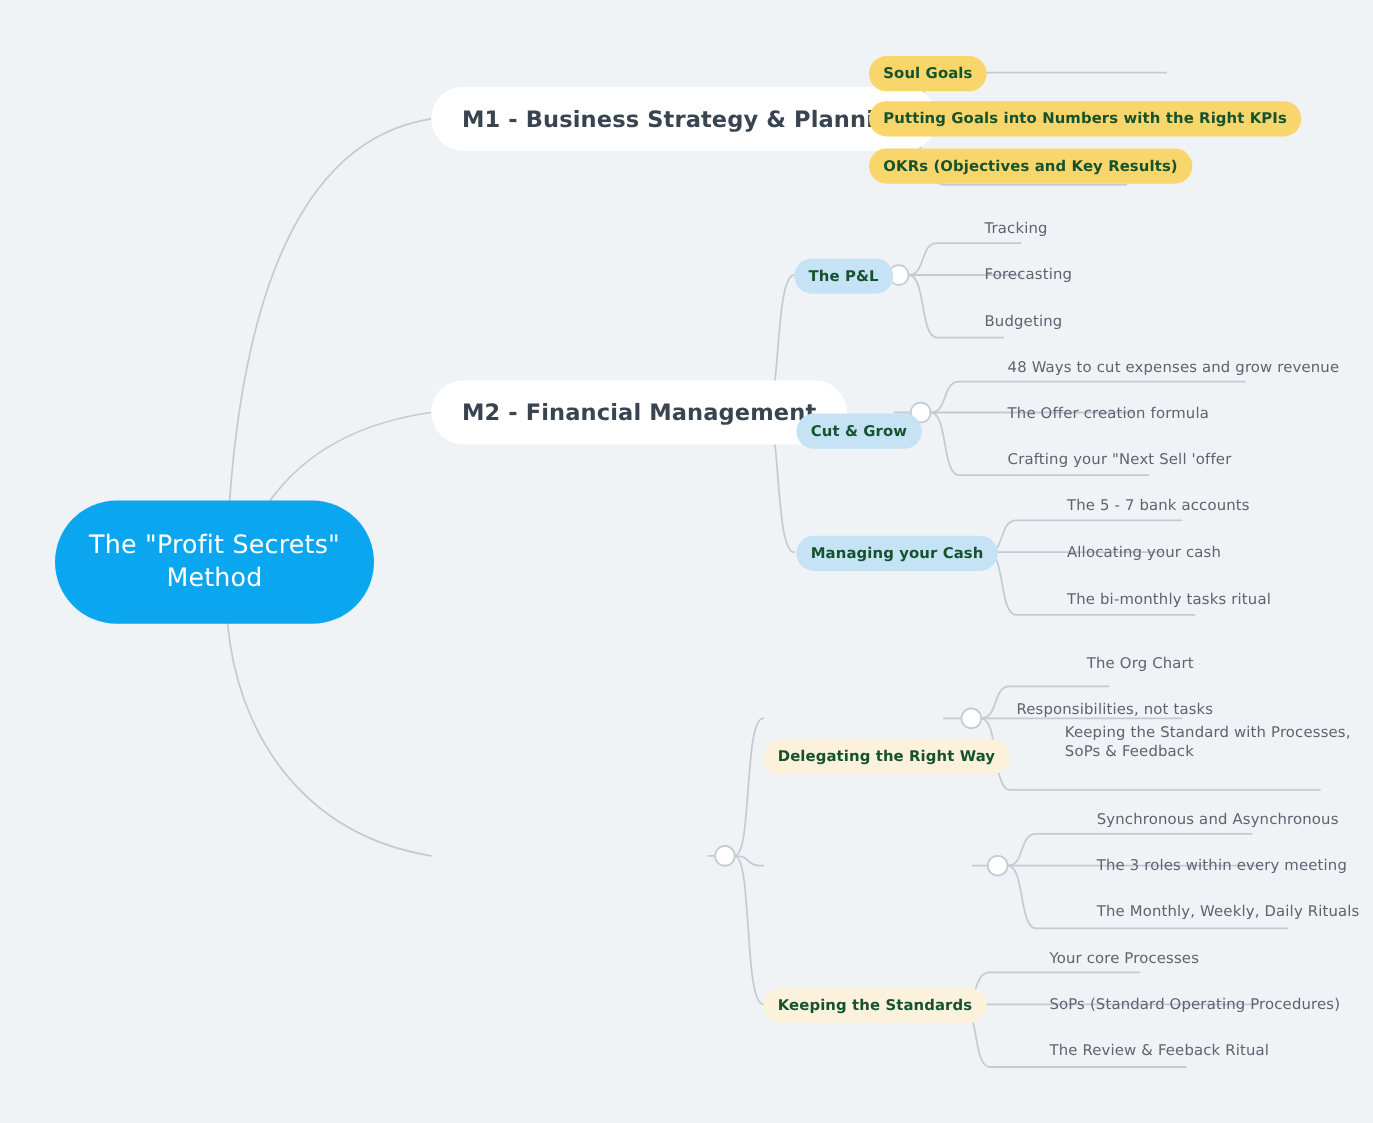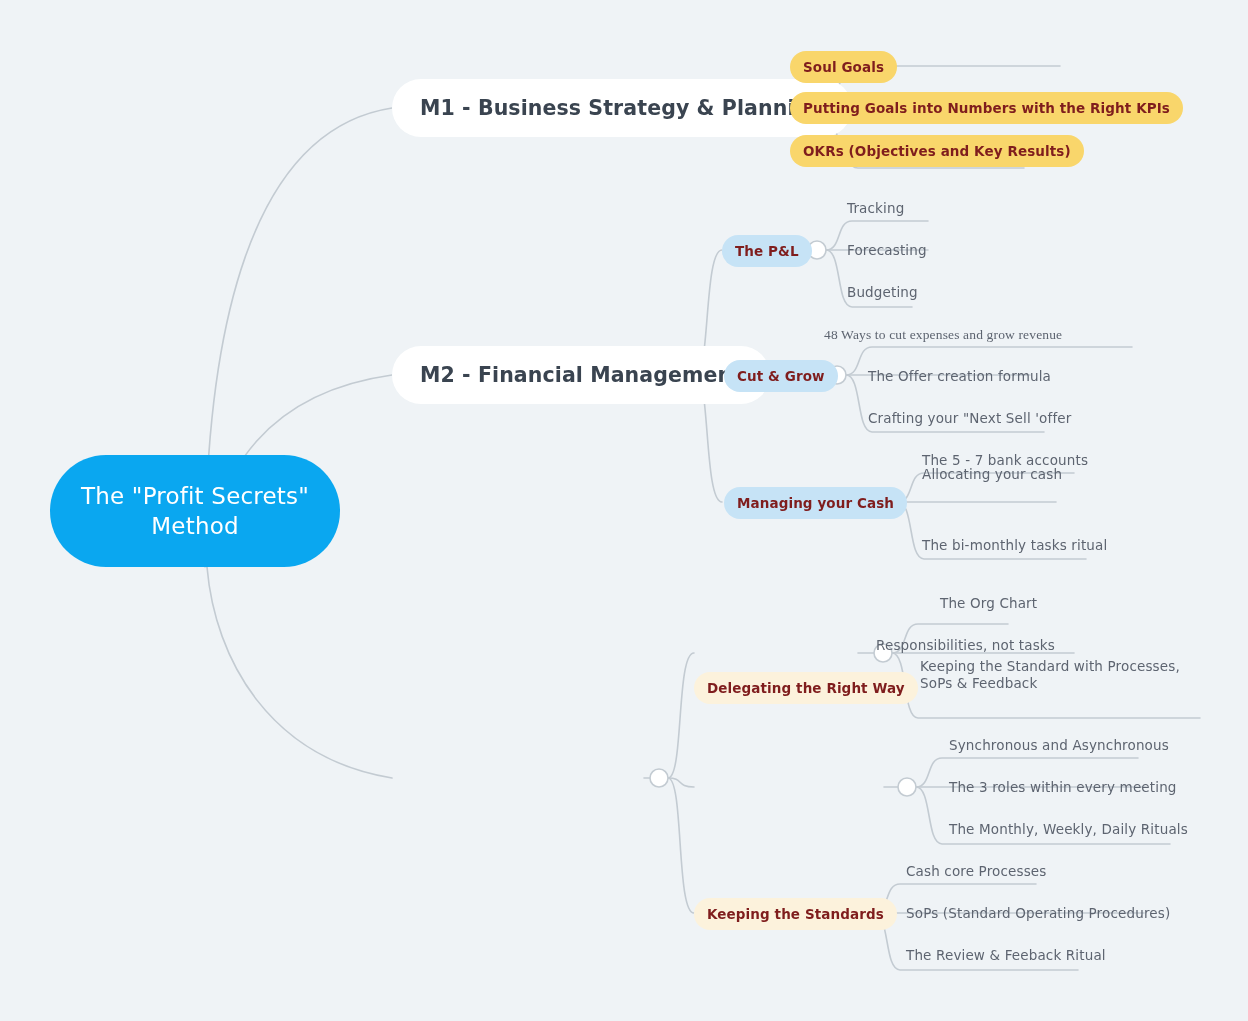--- a/index.html
+++ b/index.html
@@ -65,36 +65,37 @@
     padding: 0 28px;
   }
 
   
   .pill {
     border-radius: 16px;
     height: 27px;
     padding: 16px 13px;
     font-size: 13.5px;
     font-weight: 700;
-    color: #7f1d1d;
+    color: #14532d;
     letter-spacing: .1px;
   }
   .pill.amber  { background: #f9d66b; }
   .pill.blue   { background: #c6e3f6; }
   .pill.cream  { background: #fcf2dc; }
 
   
   .leaf {
     position: absolute;
     color: #5d6470;
     font-size: 13.5px;
     font-weight: 400;
     letter-spacing: .15px;
     line-height: 1.28;
     white-space: nowrap;
+    margin-left: 48px;
   }
   .leaf.wrap { white-space: normal; }
 </style>
 </head>
 <body>
 
 <div id="canvas">
 
   <svg id="wires" viewBox="0 0 1248 1021" xmlns="http://www.w3.org/2000/svg">
     <g fill="none" stroke="#c3cbd2" stroke-width="1.6" stroke-linecap="round">
@@ -170,38 +171,38 @@
   <div class="node pill amber" style="left:790px; top:135px;">OKRs (Objectives and Key Results)</div>
   <div class="node pill amber" style="left:790px; top:92px;">Putting Goals into Numbers with the Right KPIs</div>
 
   <div class="node module" style="left:392px; top:346px;">M2 - Financial Management</div>
 
   <div class="node pill blue" style="left:722px; top:235px;">The P&amp;L</div>
   <div class="leaf" style="left:847px; top:200px;">Tracking</div>
   <div class="leaf" style="left:847px; top:242px;">Forecasting</div>
   <div class="leaf" style="left:847px; top:284px;">Budgeting</div>
 
-  <div class="node pill blue" style="left:724px; top:360px;">Cut &amp; Grow</div>
-  <div class="leaf" style="left:824px; top:326px;font-family:Liberation Serif, serif;">48 Ways to cut expenses and grow revenue</div>
+  <div class="node pill blue" style="left:724px; top:376px;">Cut &amp; Grow</div>
+  <div class="leaf" style="left:868px; top:326px;">48 Ways to cut expenses and grow revenue</div>
   <div class="leaf" style="left:868px; top:368px;">The Offer creation formula</div>
   <div class="leaf" style="left:868px; top:410px;">Crafting your "Next Sell 'offer</div>
 
   <div class="node pill blue" style="left:724px; top:487px;">Managing your Cash</div>
   <div class="leaf" style="left:922px; top:452px;">The 5 - 7 bank accounts</div>
-  <div class="leaf" style="left:922px; top:466px;">Allocating your cash</div>
+  <div class="leaf" style="left:922px; top:494px;">Allocating your cash</div>
   <div class="leaf" style="left:922px; top:537px;">The bi-monthly tasks ritual</div>
 
 
   <div class="node pill cream" style="left:694px; top:638px;margin-top:34px;">Delegating the Right Way</div>
   <div class="leaf" style="left:940px; top:595px;">The Org Chart</div>
   <div class="leaf" style="left:876px; top:637px;">Responsibilities, not tasks</div>
   <div class="leaf wrap" style="left:920px; top:658px; width:290px;">Keeping the Standard with Processes, SoPs &amp; Feedback</div>
 
   <div class="leaf" style="left:949px; top:737px;">Synchronous and Asynchronous</div>
   <div class="leaf" style="left:949px; top:779px;">The 3 roles within every meeting</div>
   <div class="leaf" style="left:949px; top:821px;">The Monthly, Weekly, Daily Rituals</div>
 
   <div class="node pill cream" style="left:694px; top:898px;">Keeping the Standards</div>
-  <div class="leaf" style="left:906px; top:863px;">Cash core Processes</div>
+  <div class="leaf" style="left:906px; top:863px;">Your core Processes</div>
   <div class="leaf" style="left:906px; top:905px;">SoPs (Standard Operating Procedures)</div>
   <div class="leaf" style="left:906px; top:947px;">The Review &amp; Feeback Ritual</div>
 
 </div>
 
 </body></html>

